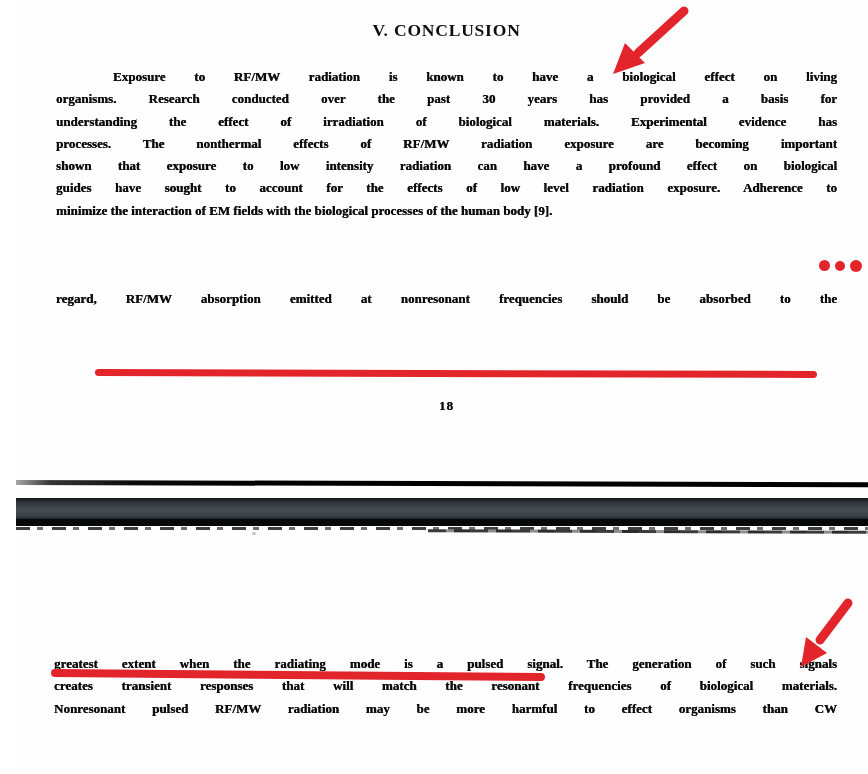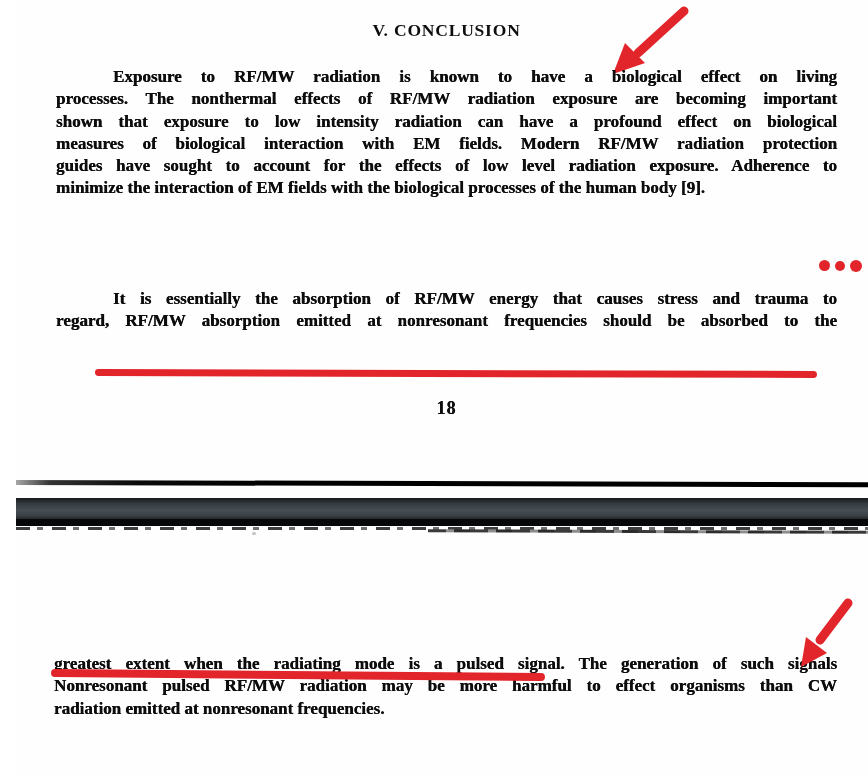--- a/index.html
+++ b/index.html
@@ -9,30 +9,30 @@
   }
   .title{
     position:absolute;top:20px;left:40px;right:37px;text-align:center;
     font-size:17.5px;font-weight:700;letter-spacing:.8px;
   }
   .textcol{position:absolute;left:40px;right:37px;}
   .para1{top:66px;}
   .para2{top:288px;}
   .parab{top:653px;left:38px;}
   .ln{
-    font-size:17px;font-weight:700;line-height:22.3px;white-space:normal;
+    font-size:13px;font-weight:700;line-height:22.3px;white-space:normal;
     text-align:justify;text-align-last:justify;
     text-shadow:.35px 0 0 currentColor;
   }
   .indent{padding-left:57px;}
   .ital{}
   .jlast{text-align:right;text-align-last:left;}
   .pagenum{
     position:absolute;top:398px;left:40px;right:37px;text-align:center;
-    font-size:18px;font-weight:700;letter-spacing:1px;text-shadow:.3px 0 0 currentColor;
+    font-size:13px;font-weight:700;letter-spacing:1px;text-shadow:.3px 0 0 currentColor;
   }
   
   .underline{position:absolute;background:#e2242b;border-radius:4px;}
   .u1{left:79px;top:370px;width:722px;height:7px;transform:rotate(.15deg);}
   .u2{left:35px;top:671px;width:494px;height:8px;transform:rotate(.45deg);}
   .dots{position:absolute;left:803px;top:260px;width:60px;height:14px;}
   .dot{display:inline-block;width:11px;height:11px;border-radius:50%;background:#e2242b;margin-right:5px;vertical-align:top;}
   .dot:nth-child(2){width:10px;height:10px;margin-top:1px;}
   .dot:nth-child(3){width:12px;height:12px;margin-right:0;}
   .arrow{position:absolute;}
@@ -65,51 +65,51 @@
 
   <div class="title">V. CONCLUSION</div>
 
   <svg class="arrow arrow-top" width="100" height="80" viewBox="0 0 100 80">
     <line x1="85" y1="8" x2="39" y2="50" stroke="#e2242b" stroke-width="9" stroke-linecap="round"></line>
     <polygon points="14,71 26,40 46,60" fill="#e2242b"></polygon>
   </svg>
 
   <div class="textcol para1">
     <div class="ln indent">Exposure to RF/MW radiation is known to have a biological effect on living</div>
+    <div class="ln">organisms. Research conducted over the past 30 years has provided a basis for</div>
+    <div class="ln">understanding the effect of irradiation of biological materials. Experimental evidence has</div>
     <div class="ln">processes. The nonthermal effects of RF/MW radiation exposure are becoming important</div>
     <div class="ln">shown that exposure to low intensity radiation can have a profound effect on biological</div>
-    <div class="ln">measures of biological interaction with EM fields. Modern RF/MW radiation protection</div>
     <div class="ln ital">guides have sought to account for the effects of low level radiation exposure. Adherence to</div>
     <div class="ln jlast">minimize the interaction of EM fields with the biological processes of the human body [9].</div>
   </div>
 
   <div class="dots">
     <span class="dot"></span><span class="dot"></span><span class="dot"></span>
   </div>
 
   <div class="textcol para2">
-    <div class="ln indent">It is essentially the absorption of RF/MW energy that causes stress and trauma to</div>
     <div class="ln">regard, RF/MW absorption emitted at nonresonant frequencies should be absorbed to the</div>
   </div>
 
   <div class="underline u1"></div>
 
   <div class="pagenum">18</div>
 
   <div class="scan-line-top"></div>
   <div class="scan-bar"></div>
   <div class="scan-edge"></div>
   <div class="scan-speckle1"></div>
   <div class="scan-speckle2"></div>
   <div class="speck"></div>
 
   <div class="textcol parab">
     <div class="ln">greatest extent when the radiating mode is a pulsed signal. The generation of such signals</div>
+    <div class="ln">creates transient responses that will match the resonant frequencies of biological materials.</div>
     <div class="ln">Nonresonant pulsed RF/MW radiation may be more harmful to effect organisms than CW</div>
-    <div class="ln jlast">radiation emitted at nonresonant frequencies.</div>
   </div>
 
   <div class="underline u2"></div>
 
   <svg class="arrow arrow-bottom" width="80" height="85" viewBox="0 0 80 85">
     <line x1="64" y1="10" x2="36" y2="47" stroke="#e2242b" stroke-width="9" stroke-linecap="round"></line>
     <polygon points="17,74 22,44 43,60" fill="#e2242b"></polygon>
   </svg>
 
 </div>

